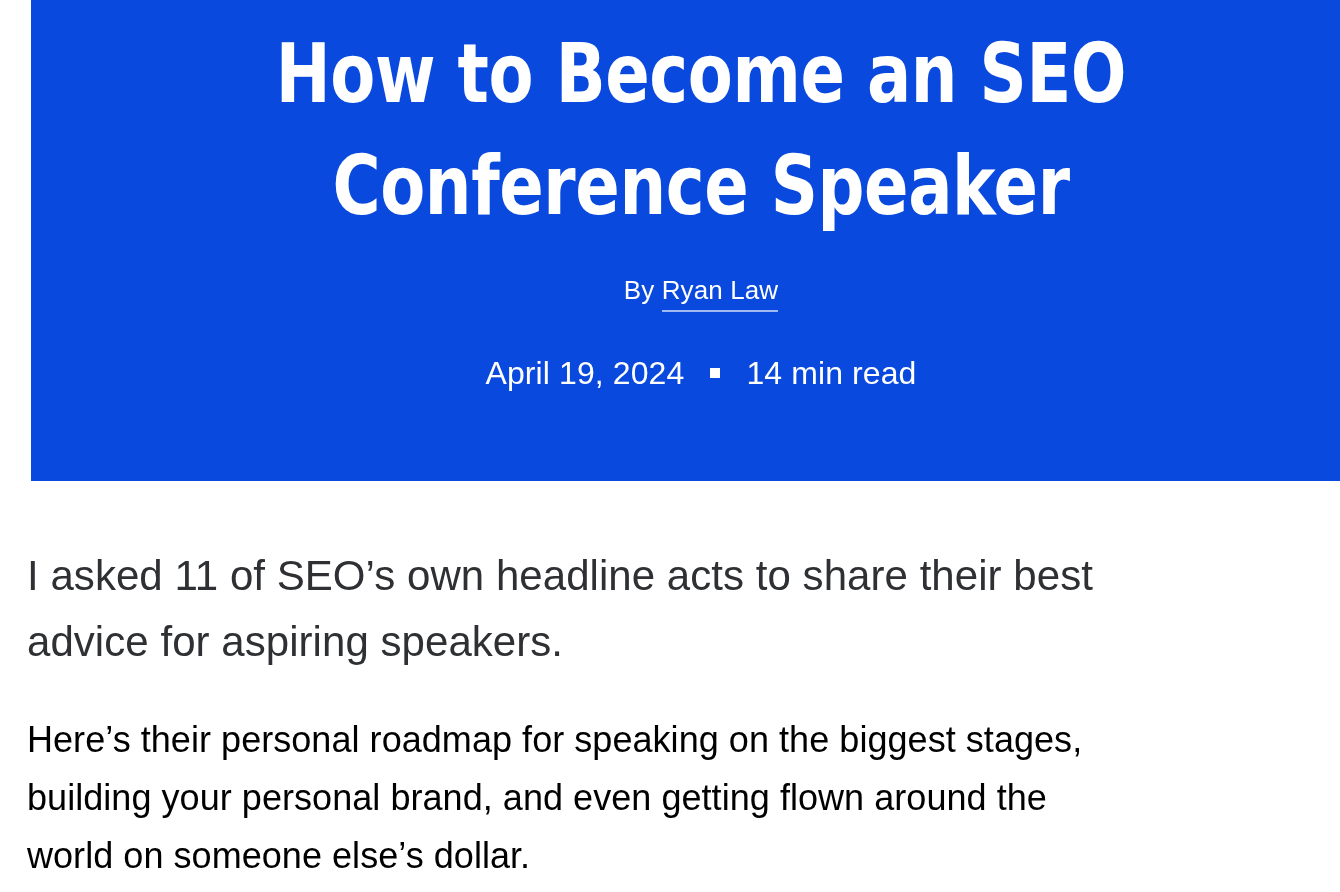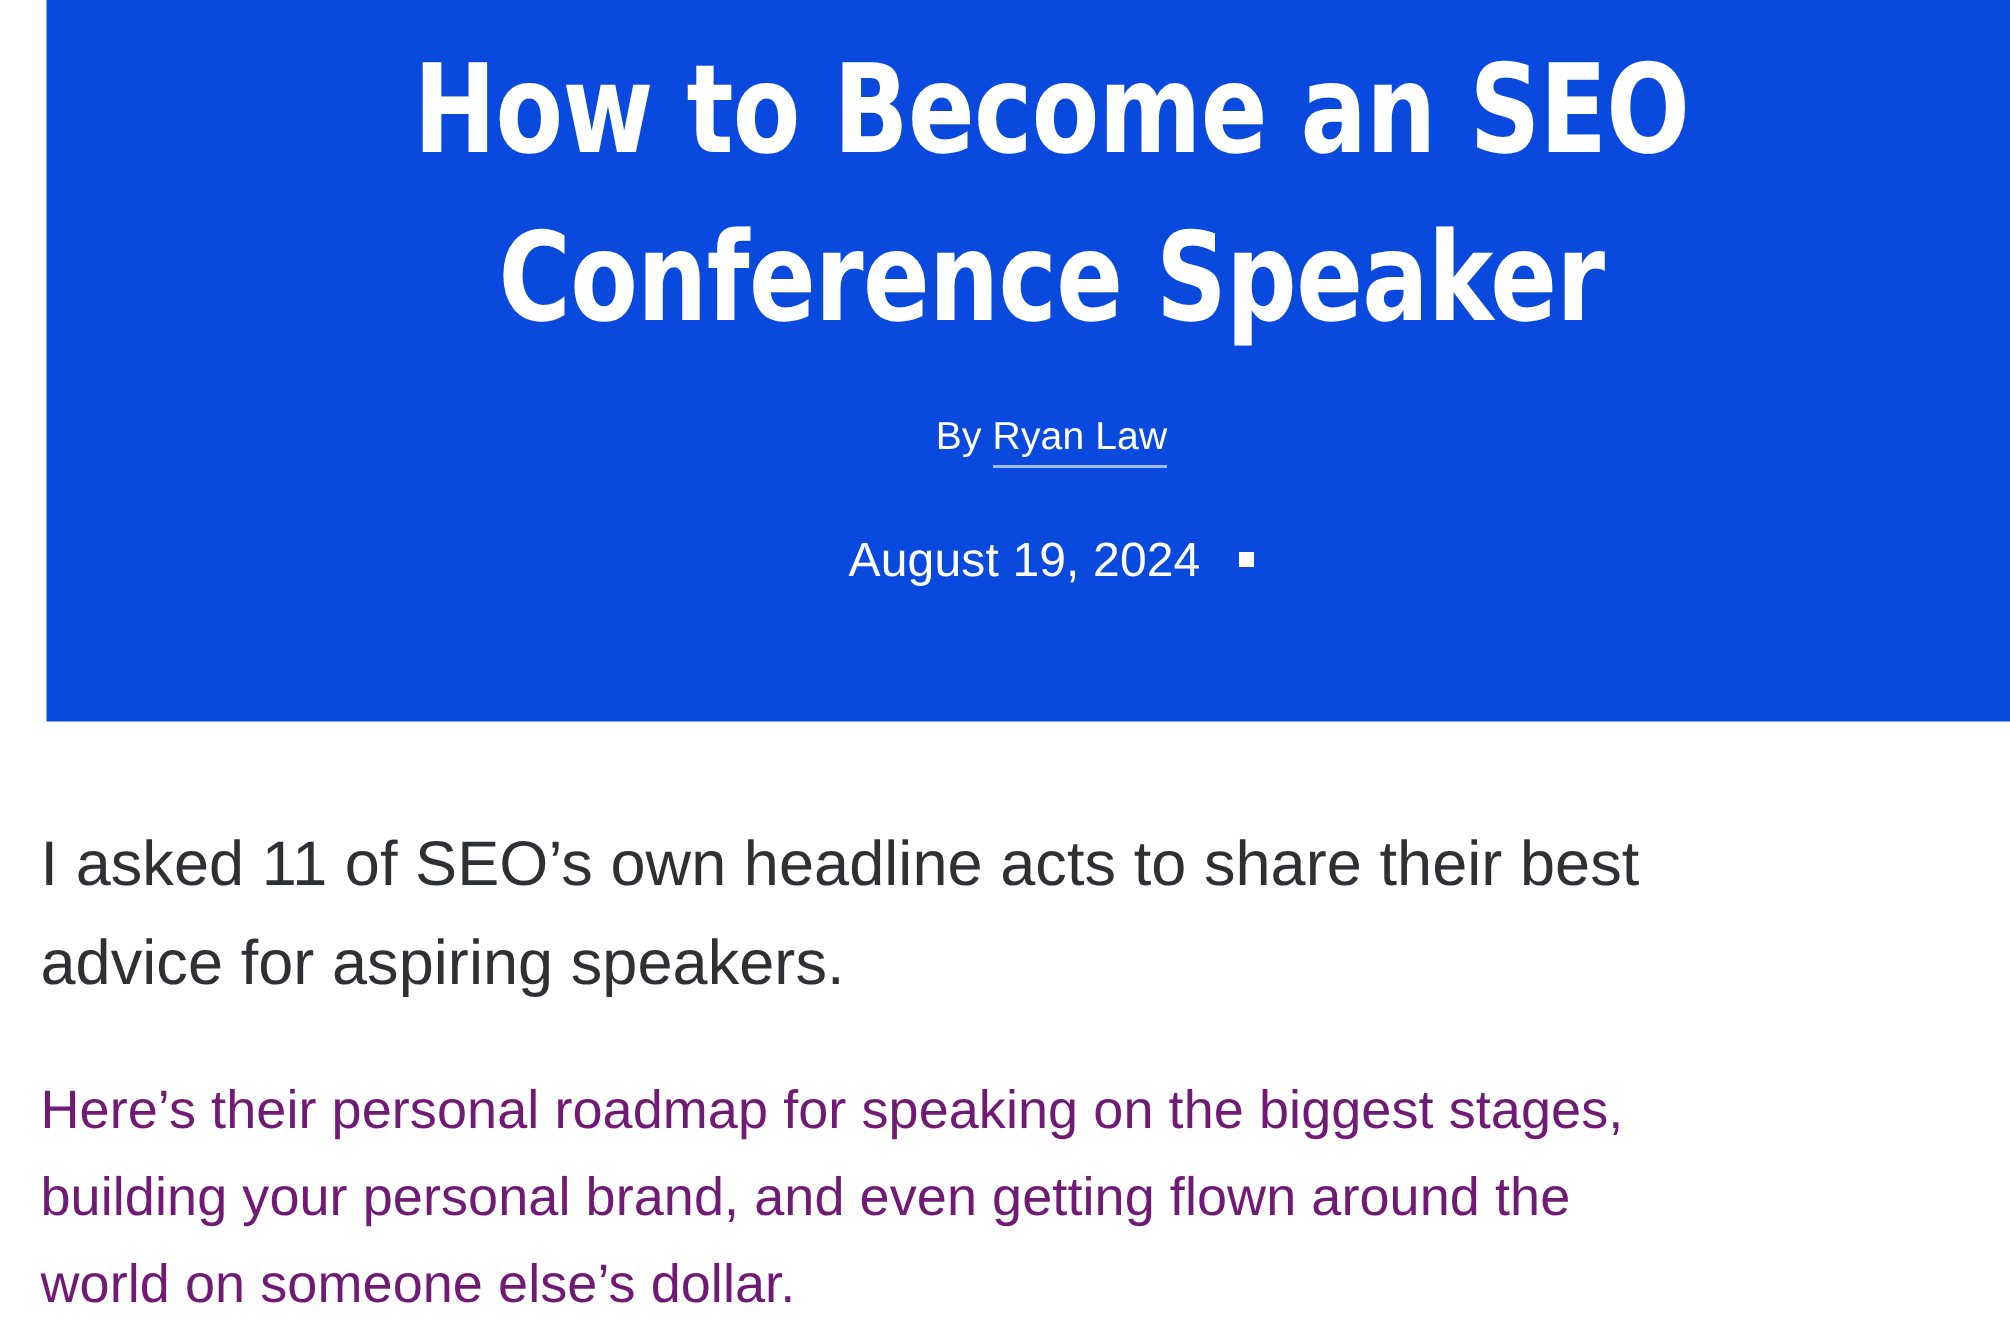--- a/index.html
+++ b/index.html
@@ -106,21 +106,21 @@
     font-size: 42px;
     line-height: 66px;
     font-weight: 400;
     margin: 0;
     padding-top: 62px;
     letter-spacing: 0.05px;
     max-width: 1282px;
   }
 
   .body-par {
-    color: #701a75;
+    color: #000000;
     font-size: 36px;
     line-height: 58px;
     font-weight: 400;
     margin: 0;
     padding-top: 36px;
     letter-spacing: 0.05px;
     max-width: 1282px;
   }
 </style>
 </head>
@@ -130,22 +130,23 @@
   <div class="hero-inner">
 
     <h1 class="article-title">
       <span class="tl">How to Become an SEO</span>
       <span class="tl">Conference Speaker</span>
     </h1>
 
     <div class="byline"><span class="by-label">By </span><span class="author-link">Ryan Law</span></div>
 
     <div class="meta-row">
-      <span>August 19, 2024</span>
+      <span>April 19, 2024</span>
       <span class="meta-sep"></span>
+      <span>14 min read</span>
     </div>
 
   </div>
 </header>
 
 <main class="article-body">
   <p class="lede">I asked 11 of SEO’s own headline acts to share their best advice for aspiring speakers.</p>
   <p class="body-par">Here’s their personal roadmap for speaking on the biggest stages, building your personal brand, and even getting flown around the world on someone else’s dollar.</p>
 </main>
 

